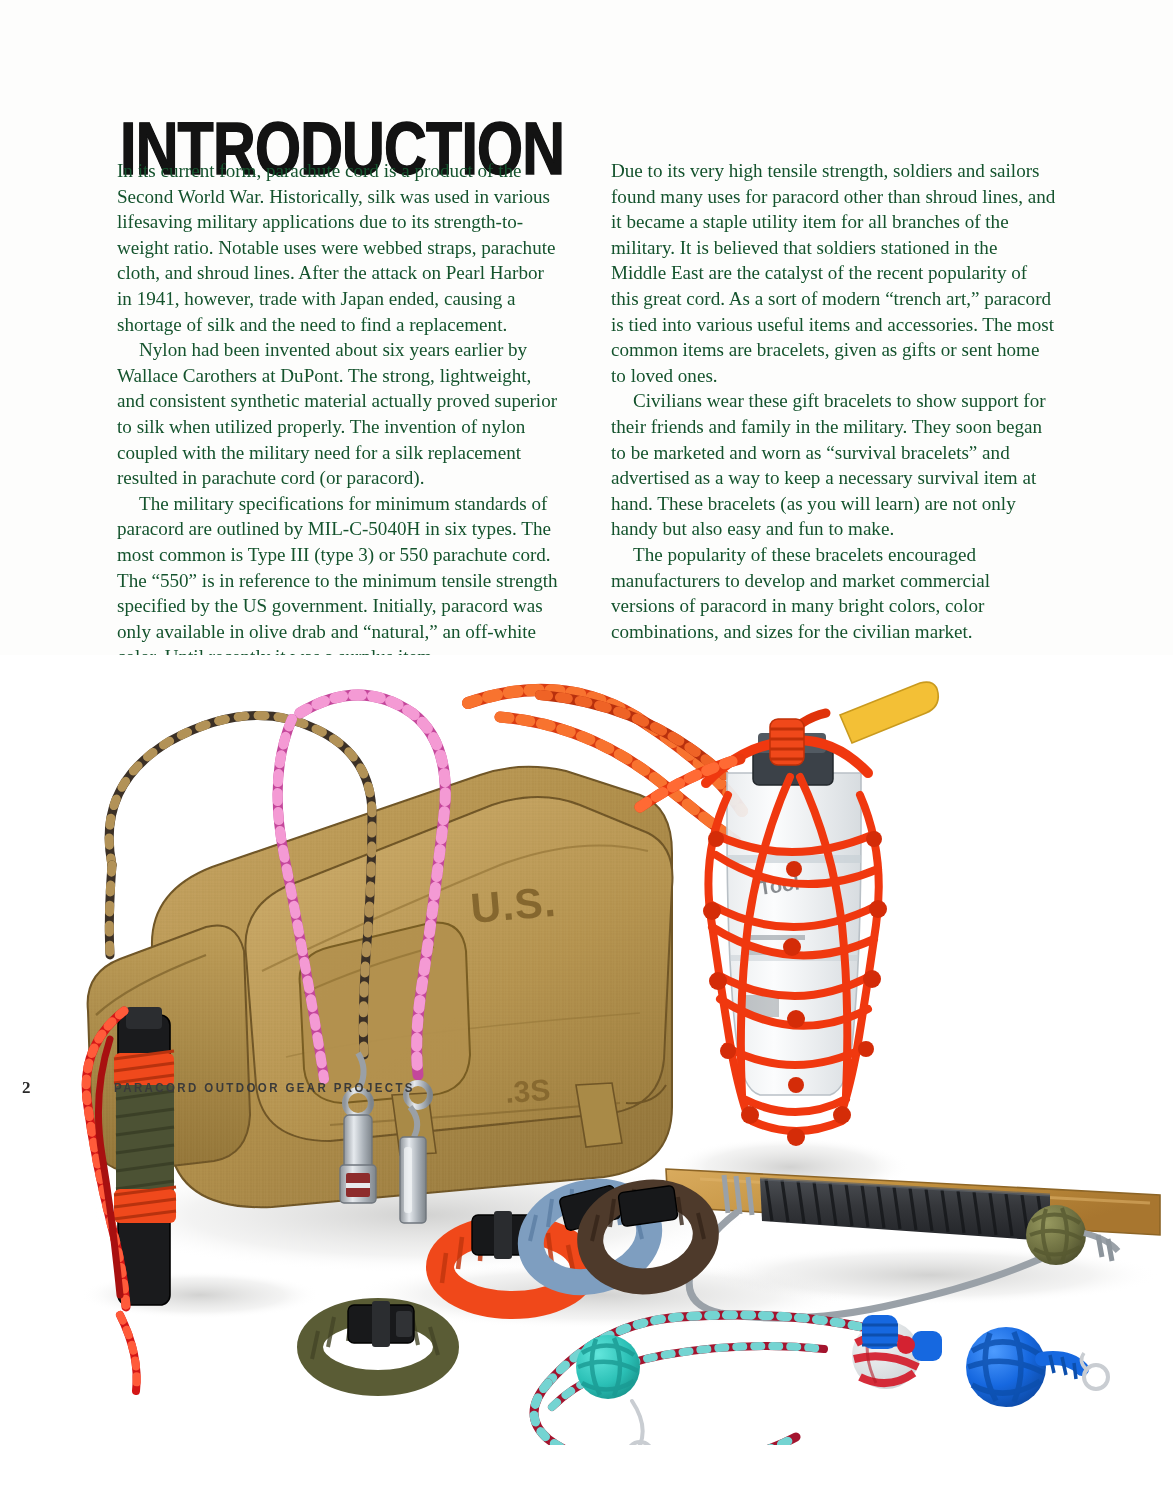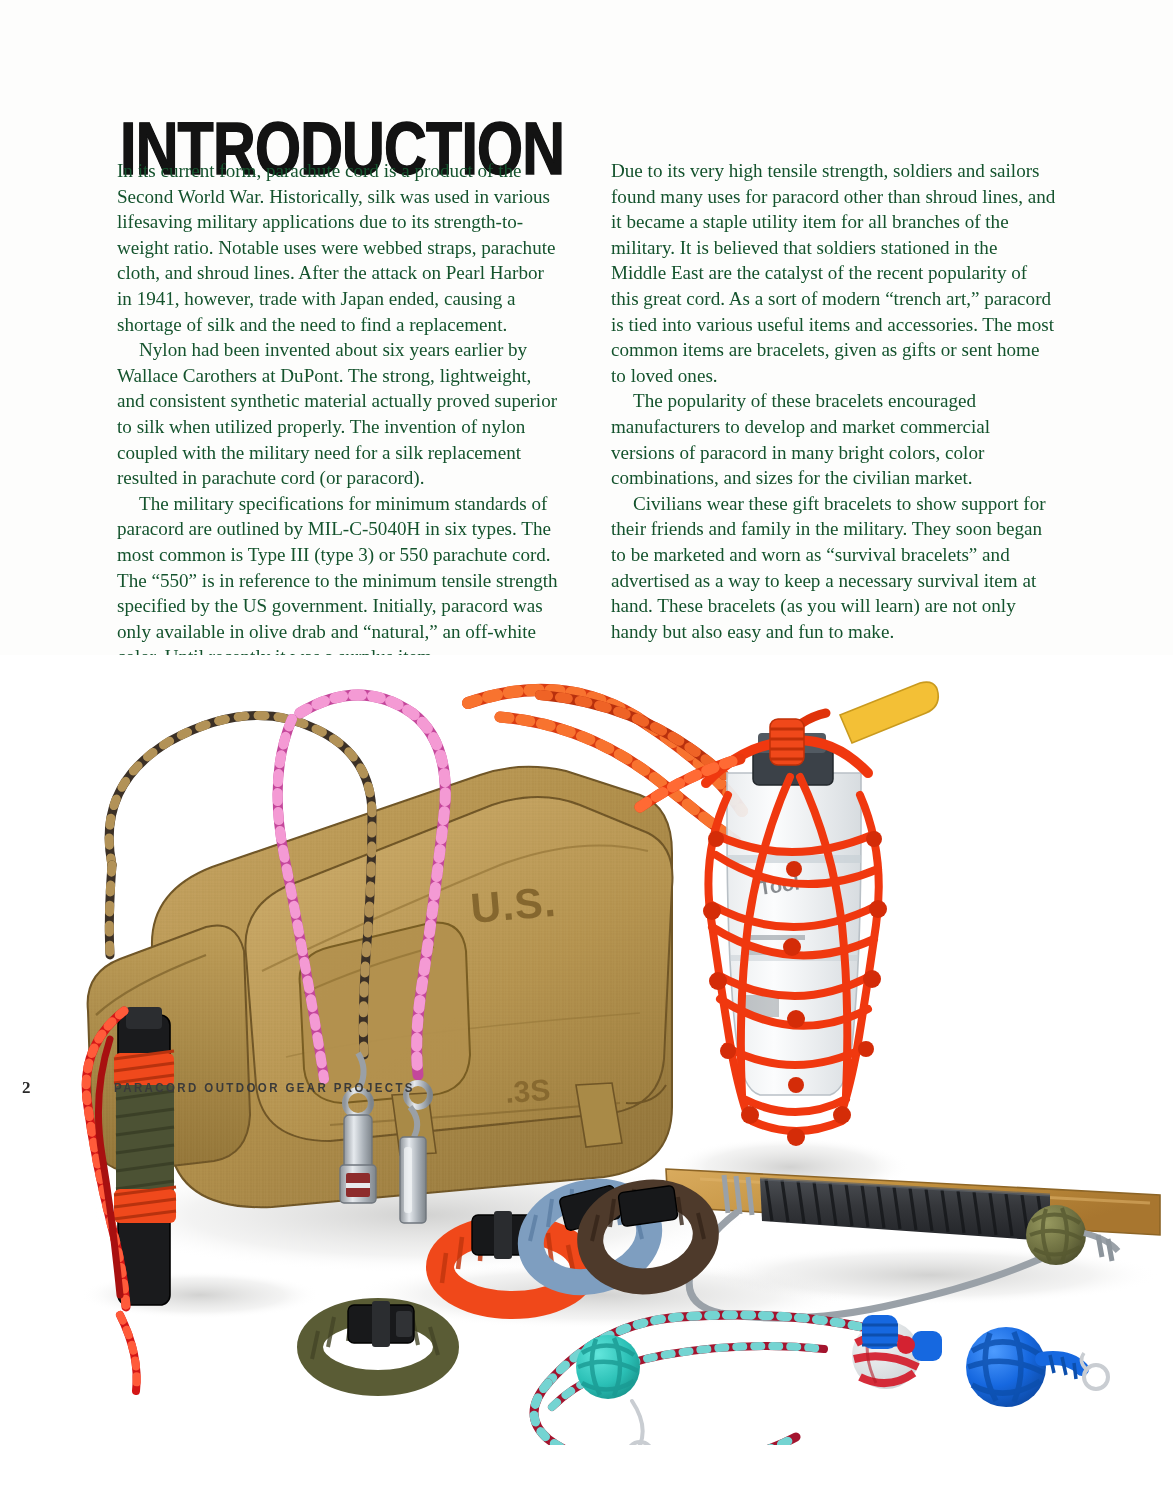--- a/index.html
+++ b/index.html
@@ -94,22 +94,22 @@
   <div class="columns">
 
     <div class="col">
       <p>In its current form, parachute cord is a product of the Second World War. Historically, silk was used in various lifesaving military applications due to its strength-to-weight ratio. Notable uses were webbed straps, parachute cloth, and shroud lines. After the attack on Pearl Harbor in 1941, however, trade with Japan ended, causing a shortage of silk and the need to find a replacement.</p>
       <p>Nylon had been invented about six years earlier by Wallace Carothers at DuPont. The strong, lightweight, and consistent synthetic material actually proved superior to silk when utilized properly. The invention of nylon coupled with the military need for a silk replacement resulted in parachute cord (or paracord).</p>
       <p>The military specifications for minimum standards of paracord are outlined by MIL-C-5040H in six types. The most common is Type III (type 3) or 550 parachute cord. The “550” is in reference to the minimum tensile strength specified by the US government. Initially, paracord was only available in olive drab and “natural,” an off-white color. Until recently it was a surplus item.</p>
     </div>
 
     <div class="col">
       <p>Due to its very high tensile strength, soldiers and sailors found many uses for paracord other than shroud lines, and it became a staple utility item for all branches of the military. It is believed that soldiers stationed in the Middle East are the catalyst of the recent popularity of this great cord. As a sort of modern “trench art,” paracord is tied into various useful items and accessories. The most common items are bracelets, given as gifts or sent home to loved ones.</p>
+      <p>Civilians wear these gift bracelets to show support for their friends and family in the military. They soon began to be marketed and worn as “survival bracelets” and advertised as a way to keep a necessary survival item at hand. These bracelets (as you will learn) are not only handy but also easy and fun to make.</p>
       <p>The popularity of these bracelets encouraged manufacturers to develop and market commercial versions of paracord in many bright colors, color combinations, and sizes for the civilian market.</p>
-      <p>Civilians wear these gift bracelets to show support for their friends and family in the military. They soon began to be marketed and worn as “survival bracelets” and advertised as a way to keep a necessary survival item at hand. These bracelets (as you will learn) are not only handy but also easy and fun to make.</p>
     </div>
 
   </div>
 
   <div class="photo">
   <svg viewBox="0 0 1173 790" width="1173" height="790" xmlns="http://www.w3.org/2000/svg">
     <defs>
       <linearGradient id="canvasG" x1="0" y1="0" x2="1" y2="1">
         <stop offset="0%" stop-color="#c9a765"></stop>
         <stop offset="45%" stop-color="#b2904c"></stop>

